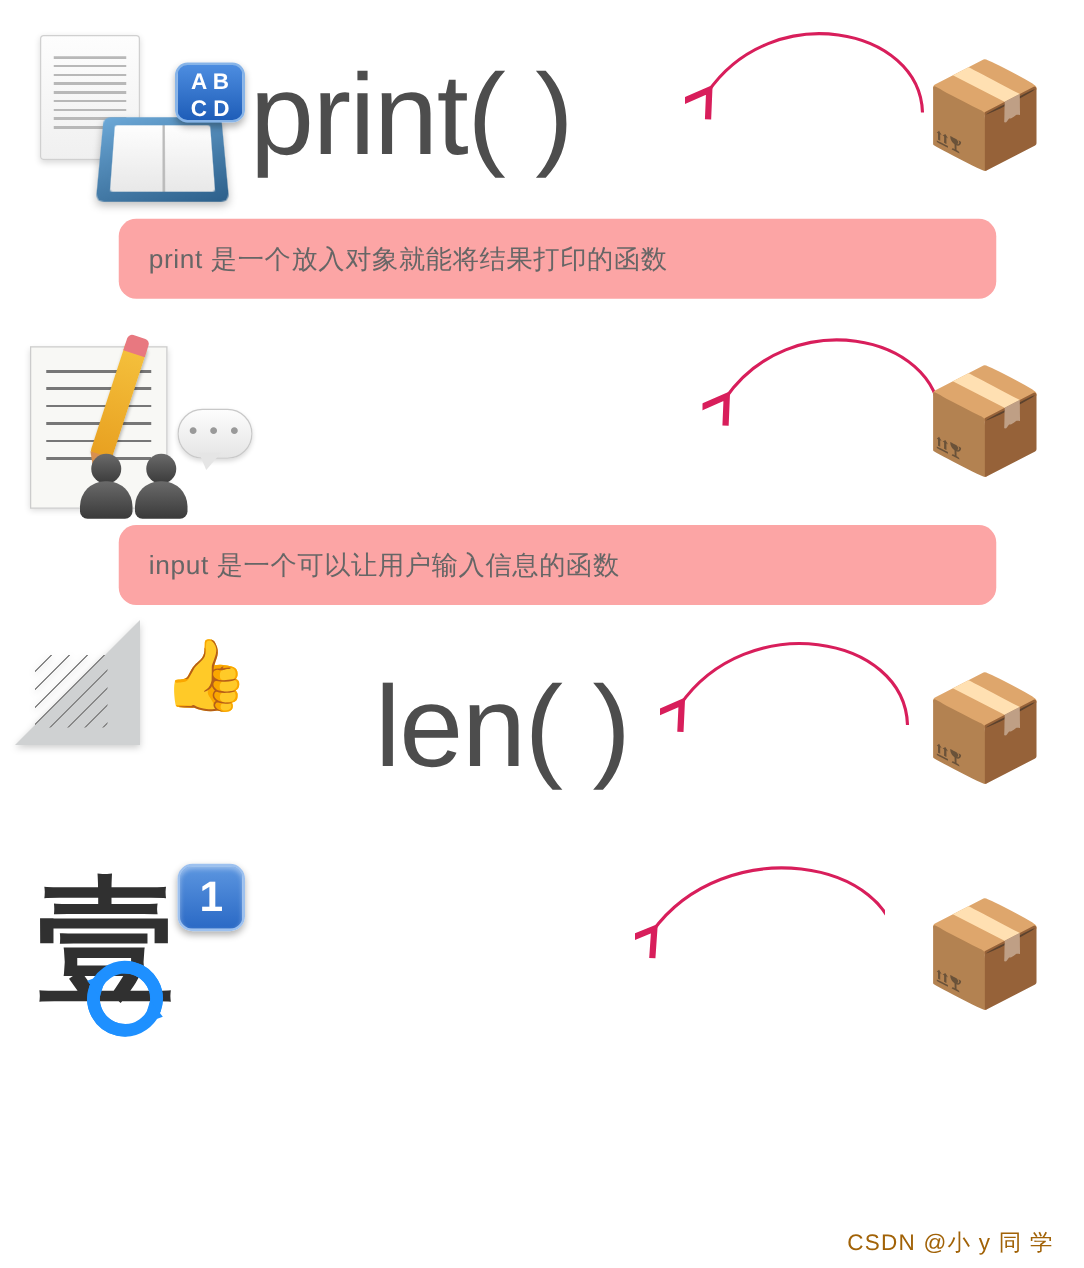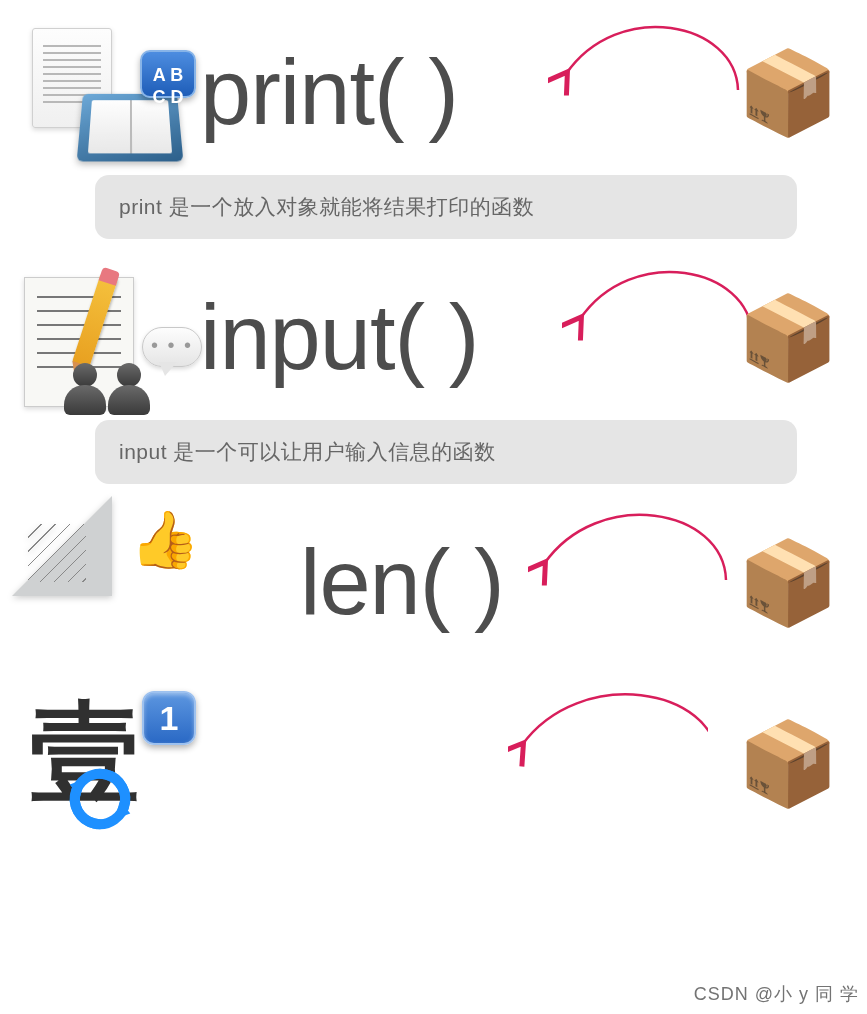--- a/index.html
+++ b/index.html
@@ -44,34 +44,34 @@
       transform: translateY(-50%);
       line-height: 1;
     }
     .arrow-svg {
       position: absolute;
       width: 200px;
       height: 100px;
       pointer-events: none;
     }
     .caption-box {
-      background: #e5e5e5;
+      background: #fca5a5;
       border-radius: 14px;
       padding: 18px 24px;
       margin-left: 95px;
       margin-right: 70px;
       font-size: 21px;
       color: #666;
       letter-spacing: 0.5px;
     }
     .watermark {
       position: absolute;
-      right: 8px;
+      right: 24px;
       bottom: 8px;
-      color: #737373;
+      color: #a16207;
       font-size: 18px;
       letter-spacing: 1px;
       margin-top: 12px;
     }
 
     
     .ic-doc {
       position: absolute;
       left: 32px; top: 18px;
       width: 80px; height: 100px;
@@ -114,21 +114,21 @@
       left:140px; top:40px;
       width:56px;height:48px;
       background:linear-gradient(#4d8de0,#1e5db8);
       border:2px solid #87b4e8;
       border-radius:10px;
       color:#fff;
       font-size:18px;
       font-weight:700;
       text-align:center;
       line-height:22px;
-      padding-top:12px;
+      padding-top:2px;
       box-shadow: 0 3px 6px rgba(0,0,0,0.3);
     }
 
     
     .ic-note {
       position:absolute;
       left:24px;top:22px;
       width:110px;height:130px;
       background:#f8f8f5;
       border:1px solid #ccc;
@@ -306,21 +306,20 @@
       <div class="ic-person p1">
           <div class="head"></div>
           <div class="body"></div>
         </div>
       <div class="ic-person p2">
           <div class="head"></div>
           <div class="body"></div>
         </div>
       <div class="ic-bubble"></div>
     </div>
-    <div class="func-text">input(      )</div>
     <svg class="arrow-svg" style="left:562px;top:-8px;">
       <defs>
           <marker id="ah2" markerWidth="12" markerHeight="12" refX="3" refY="6" orient="auto">
             <path d="M10,1 L2,6 L10,11" fill="none" stroke="#d81e5b" stroke-width="2"></path>
           </marker>
         </defs>
       <path d="M 190 88 C 188 20, 70 -4, 18 72" fill="none" stroke="#d81e5b" stroke-width="2.5" marker-end="url(#ah2)"></path>
     </svg>
     <span class="box-emoji">📦</span>
   </div>

